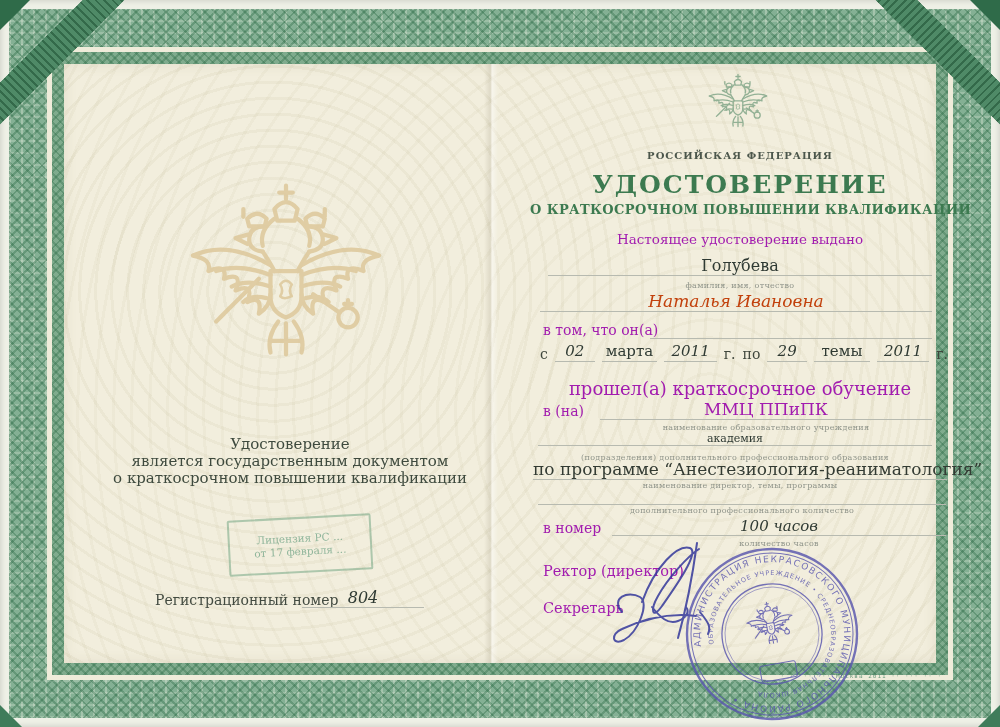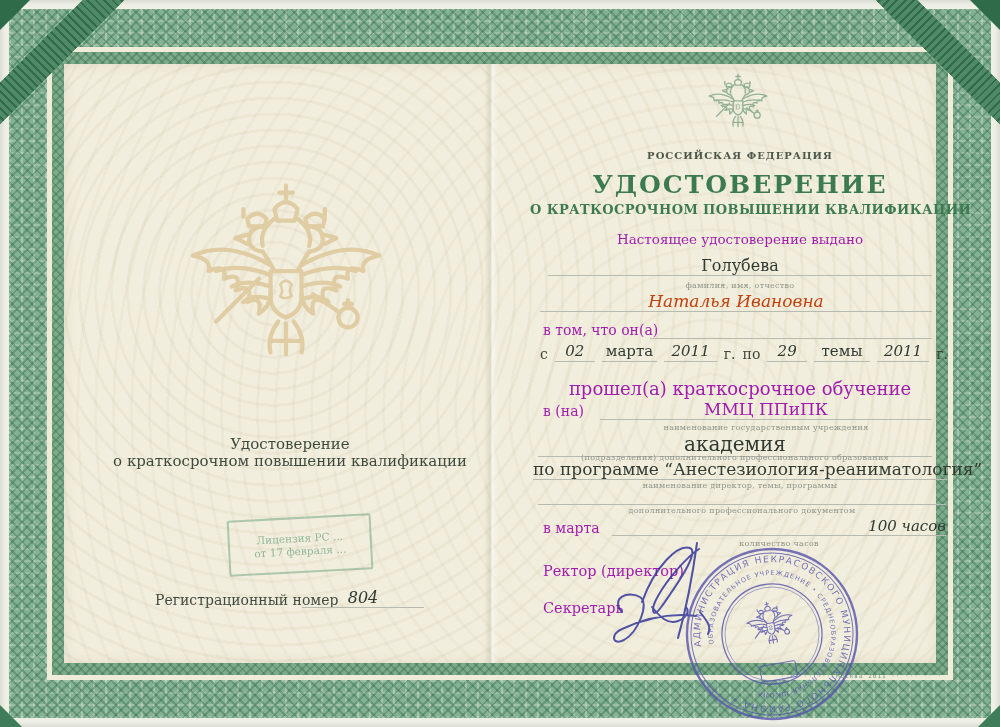--- a/index.html
+++ b/index.html
@@ -64,28 +64,28 @@
   .cap-sur{left:548px;width:384px;top:281px;}
   .f-name{left:540px;width:392px;top:291px;font-size:17px;color:#c2410c;}
   .attest-lbl{left:543px;top:322px;font-size:14px;}
   .attest-line{left:650px;top:318px;width:282px;height:20px;}
   .drow{position:absolute;left:540px;top:342px;width:408px;display:flex;align-items:flex-end;gap:7px;font-size:14px;color:#3f463c;}
   .drow .seg{border-bottom:1px solid #b7bab0;text-align:center;color:#2f3a33;font-size:15px;padding-bottom:1px;}
   .training{left:540px;width:400px;top:378px;font-size:18px;}
   .inst-lbl{left:543px;top:403px;font-size:14px;}
   .f-inst{left:600px;width:332px;top:399px;font-size:17px;color:#a21caf;}
   .cap-inst{left:600px;width:332px;top:423px;}
-  .f-div{left:538px;width:394px;top:432px;font-size:20px;color:#2f3a33;}
+  .f-div{left:538px;width:394px;top:432px;font-size:11px;color:#2f3a33;}
   .cap-div{left:538px;width:394px;top:453px;}
   .f-prog{left:533px;width:414px;top:459px;font-size:17px;color:#333b33;}
   .cap-prog{left:533px;width:414px;top:481px;}
   .empty-line{left:538px;top:494px;width:408px;height:10px;}
   .cap-extra{left:538px;width:408px;top:506px;}
   .vol-lbl{left:543px;top:520px;font-size:14px;}
-  .f-vol{left:612px;width:334px;top:517px;font-size:15px;color:#2f3a33;text-align:right;}
+  .f-vol{left:612px;width:334px;top:517px;font-size:15px;color:#2f3a33;}
   .cap-vol{left:612px;width:334px;top:539px;}
   .rector-lbl{left:543px;top:563px;font-size:14.5px;}
   .secretary-lbl{left:543px;top:600px;font-size:14.5px;}
   .sig-layer{position:absolute;inset:0;pointer-events:none;}
   .seal{position:absolute;left:682px;top:544px;width:180px;height:180px;color:#5956ae;opacity:.82;transform:rotate(-10deg);}
   .seal text{fill:#5956ae;font-family:"DejaVu Sans","Liberation Sans",sans-serif;}
   .microprint{position:absolute;right:58px;bottom:48px;font-size:6px;letter-spacing:1px;color:#3d7c5c;opacity:.75;font-family:"DejaVu Sans Mono","Liberation Mono",monospace;}
 </style>
 </head>
 <body>
@@ -129,20 +129,21 @@
   <div class="ribbon tr"></div>
   <div class="fold"></div>
 
   <div>
     <svg class="wm-eagle">
         <use href="#eagle"></use>
       </svg>
 
     <div class="statement">
       <div>Удостоверение</div>
+      <div>является государственным документом</div>
       <div>о краткосрочном повышении квалификации</div>
     </div>
 
     <div class="lic-stamp">
       <div>Лицензия РС ...</div>
       <div>от 17 февраля ...</div>
     </div>
 
     <div class="reg-row">Регистрационный номер</div>
     <div class="reg-line line ital">804</div>
@@ -175,32 +176,32 @@
       <span class="seg ital" style="width:44px">29</span>
       <span class="seg" style="width:62px">темы</span>
       <span class="seg ital" style="width:58px">2011</span>
       <span>г.</span>
     </div>
 
     <div class="t ctr training">прошел(а) краткосрочное обучение</div>
 
     <div class="t inst-lbl">в (на)</div>
     <div class="t ctr line f-inst">ММЦ ППиПК</div>
-    <div class="t ctr cap cap-inst">наименование государственным учреждения</div>
+    <div class="t ctr cap cap-inst">наименование образовательного учреждения</div>
 
     <div class="t ctr line f-div">академия</div>
     <div class="t ctr cap cap-div">(подразделения) дополнительного профессионального образования</div>
 
     <div class="t ctr line f-prog">по программе “Анестезиология-реаниматология”</div>
     <div class="t ctr cap cap-prog">наименование директор, темы, программы</div>
 
     <div class="t line empty-line"></div>
-    <div class="t ctr cap cap-extra">дополнительного профессионального документом</div>
-
-    <div class="t vol-lbl">в марта</div>
+    <div class="t ctr cap cap-extra">дополнительного профессионального количество</div>
+
+    <div class="t vol-lbl">в номер</div>
     <div class="t ctr line f-vol ital">100 часов</div>
     <div class="t ctr cap cap-vol">количество часов</div>
 
     <div class="t rector-lbl">Ректор (директор)</div>
     <div class="t secretary-lbl">Секретарь</div>
 
     <svg class="sig-layer" viewBox="0 0 1000 727">
       <g fill="none" stroke="#34389b" stroke-width="2" stroke-linecap="round" opacity=".85">
         <path d="M642 602 C655 566 678 544 690 548 C700 552 676 586 662 606 C652 620 650 610 658 596 C668 578 688 556 699 549 M697 543 C694 565 687 606 678 638"></path>
         <path d="M622 612 C610 598 628 590 640 597 C650 603 638 632 624 640 C612 646 610 634 622 629 C646 618 672 613 696 616 M652 607 C660 617 668 625 678 621 C686 618 690 612 686 607 M700 612 C706 620 712 626 708 634"></path>

